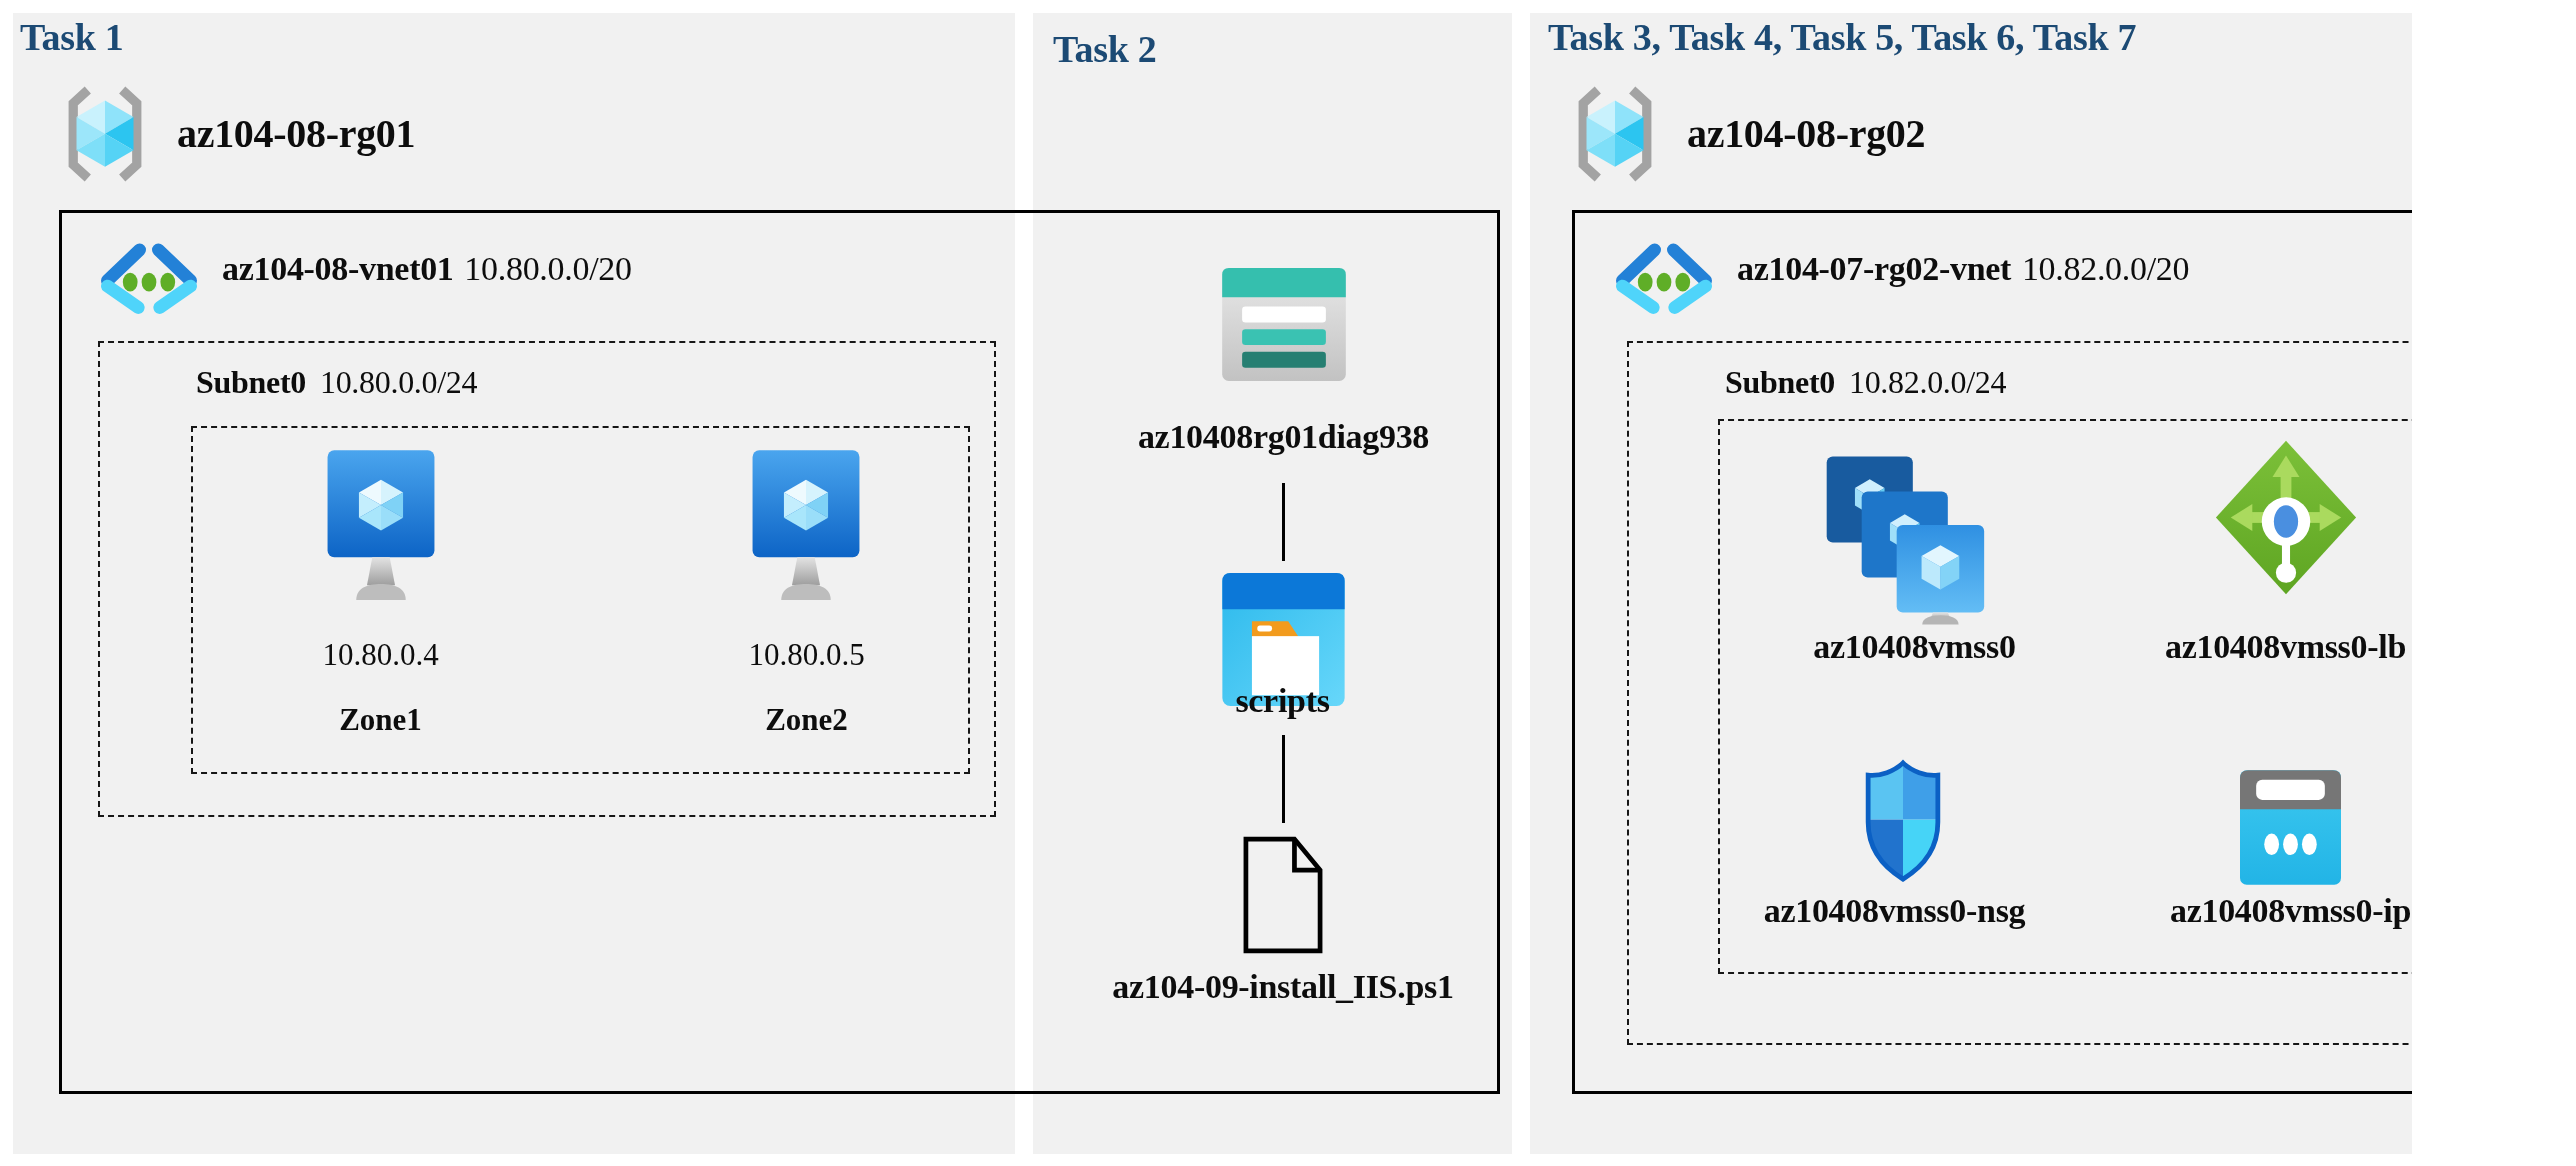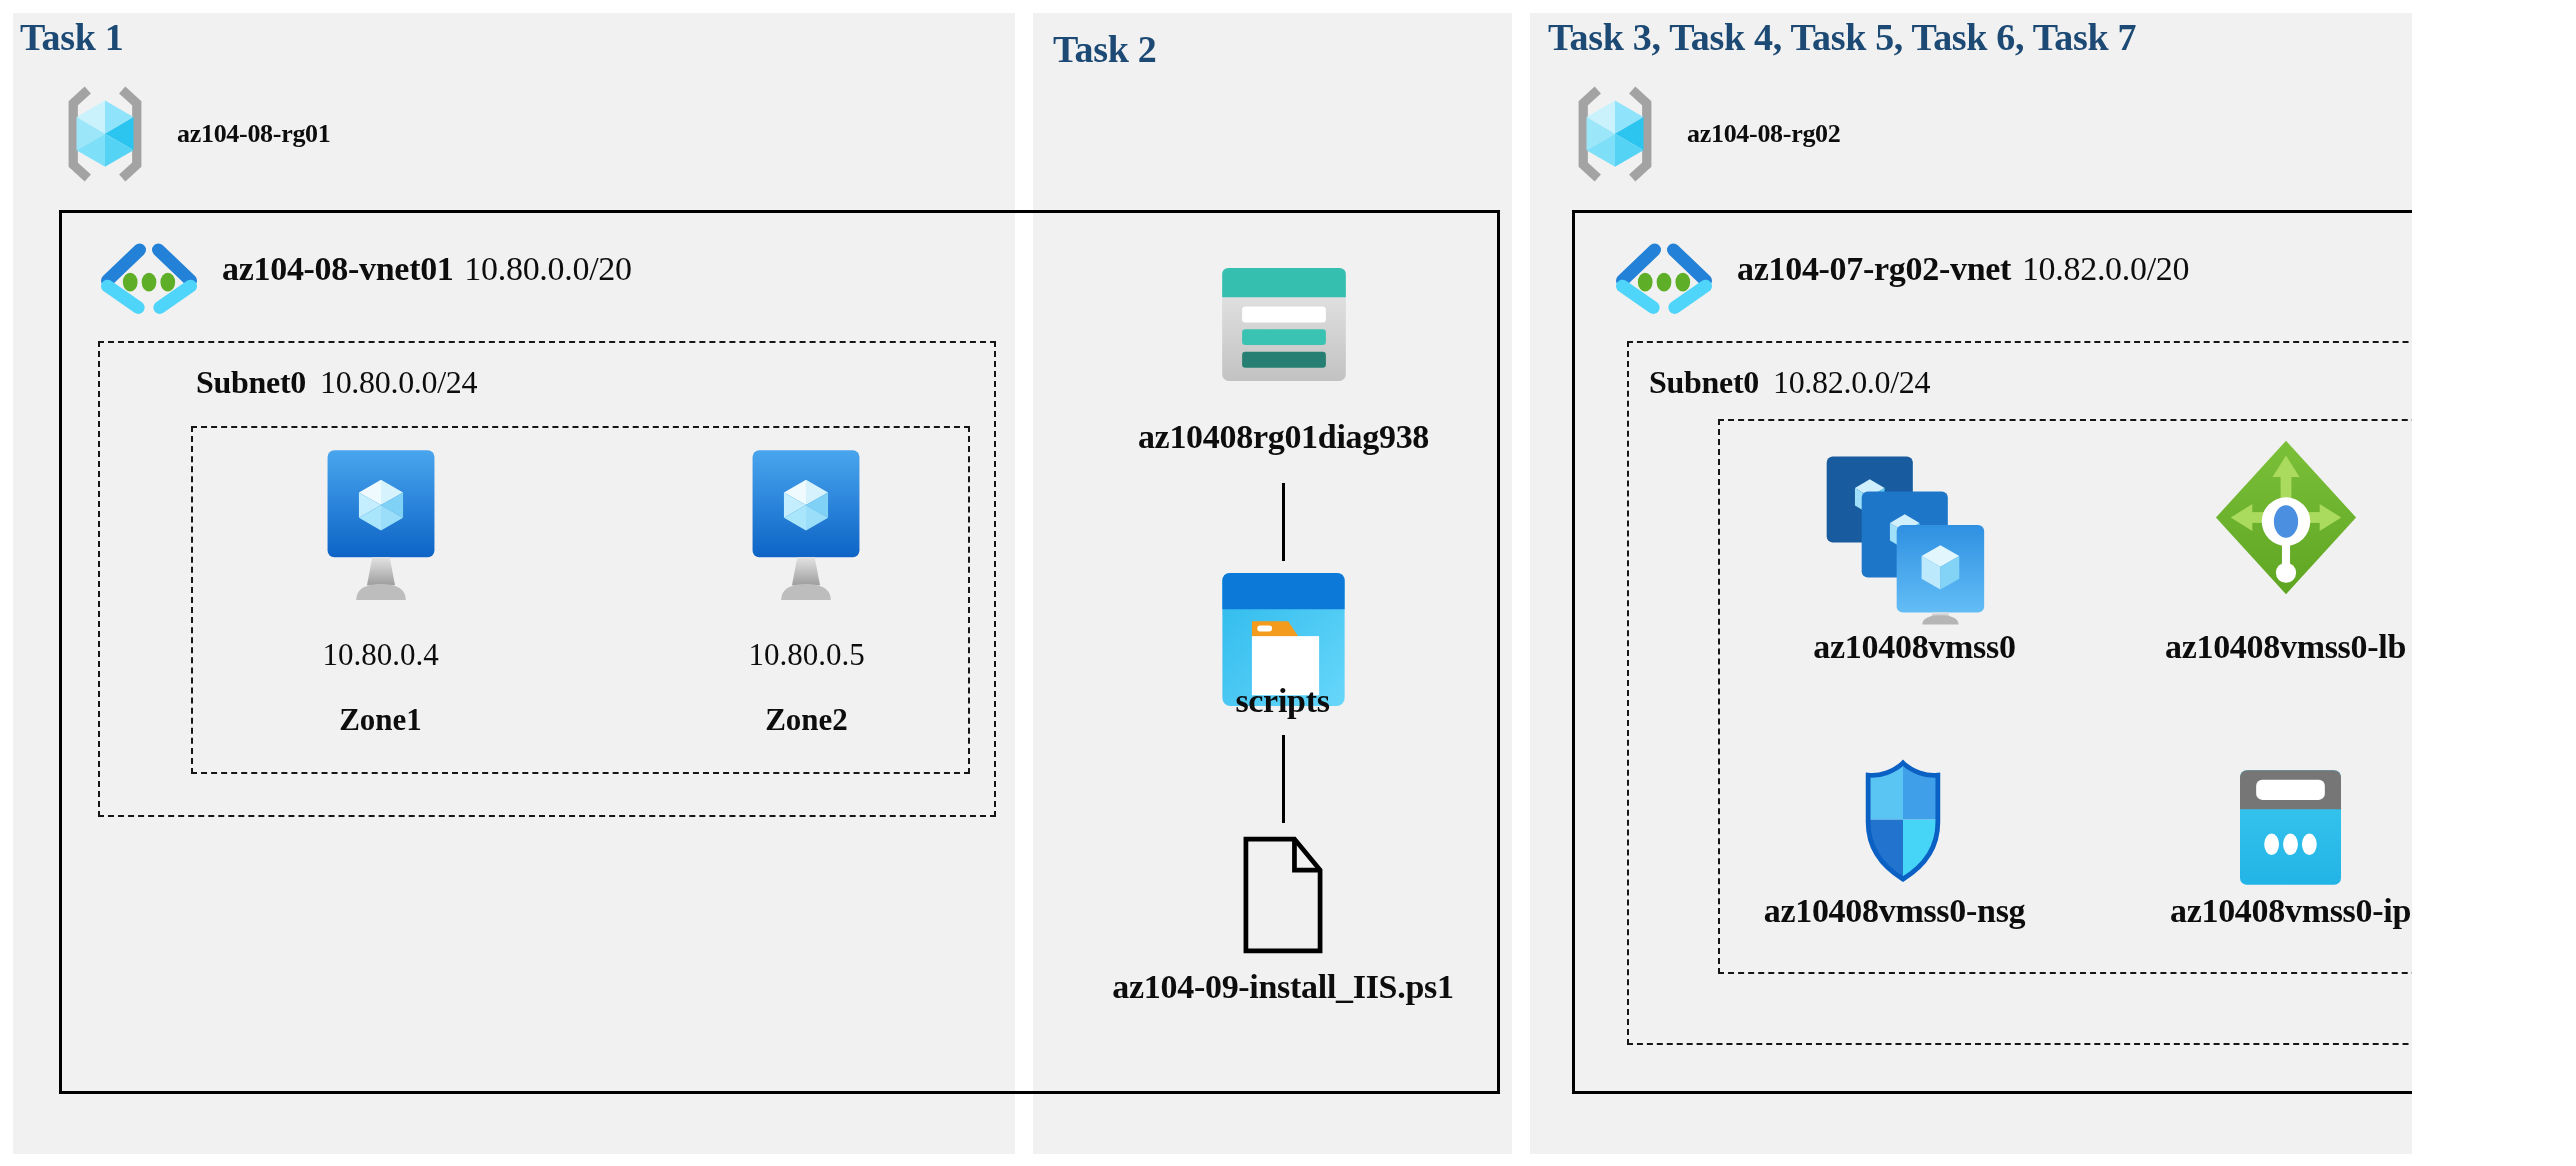--- a/index.html
+++ b/index.html
@@ -4,21 +4,21 @@
 <style>
   html,body{margin:0;padding:0;background:#ffffff;}
   .stage{
     position:relative;width:2412px;height:1166px;background:#ffffff;overflow:hidden;
     font-family:Liberation Serif, serif;color:#0d0d0d;
   }
   .panel{position:absolute;top:13px;height:1141px;background:#f1f1f1;}
   .task-title{position:absolute;font-size:38px;font-weight:700;color:#1c4a74;letter-spacing:-0.3px;white-space:nowrap;}
   .iconbox{position:absolute;}
   .iconbox svg{display:block;width:100%;height:100%;}
-  .rg-label{position:absolute;font-size:26px;font-weight:700;line-height:42px;white-space:nowrap;letter-spacing:-0.3px;}
+  .rg-label{position:absolute;font-size:40px;font-weight:700;line-height:42px;white-space:nowrap;letter-spacing:-0.3px;}
   .vnet-label{position:absolute;font-size:34px;line-height:42px;white-space:nowrap;letter-spacing:-0.3px;}
   .vnet-label .nm{font-weight:700;}
   .vnet-label .cidr{font-weight:400;margin-left:10.8px;}
   .subnet-label{position:absolute;font-size:32px;line-height:39px;white-space:nowrap;letter-spacing:-0.3px;}
   .subnet-label .nm{font-weight:700;}
   .subnet-label .cidr{font-weight:400;margin-left:14px;}
   .box-solid{position:absolute;border:3.4px solid #000;background:transparent;}
   .box-dashed{position:absolute;border:2.7px dashed #161616;background:transparent;}
   .ctr{text-align:center;}
   .vm-name,.item-label{position:absolute;font-size:31px;font-weight:700;line-height:38px;letter-spacing:-0.3px;}
@@ -202,21 +202,21 @@
       <ellipse cx="48" cy="60" rx="11" ry="14" fill="#5fae27"></ellipse>
       <ellipse cx="76" cy="60" rx="11" ry="14" fill="#5fae27"></ellipse>
       <ellipse cx="104" cy="60" rx="11" ry="14" fill="#5fae27"></ellipse>
     </svg>
   </div>
   <div class="vnet-label" style="left:1737px;top:248px;">
     <span class="nm">az104-07-rg02-vnet</span><span class="cidr">10.82.0.0/20</span>
   </div>
 
   <div class="box-dashed" style="left:1627px;top:341px;width:867px;height:700px;"></div>
-  <div class="subnet-label" style="left:1649px;top:363px;">
+  <div class="subnet-label" style="left:1725px;top:363px;">
     <span class="nm">Subnet0</span><span class="cidr">10.82.0.0/24</span>
   </div>
 
   <div class="box-dashed" style="left:1718px;top:419px;width:736px;height:551px;"></div>
 
   <div class="iconbox" style="left:1824px;top:456px;width:179px;height:169px;">
     <svg viewBox="0 0 266 250">
       <rect x="4" y="0" width="128" height="128" rx="9" fill="#185b9f"></rect>
       <polygon points="68,34 90,47 68,60 46,47" fill="#cfeffd"></polygon>
       <polygon points="46,47 68,60 68,86 46,73" fill="#9fdff9"></polygon>

